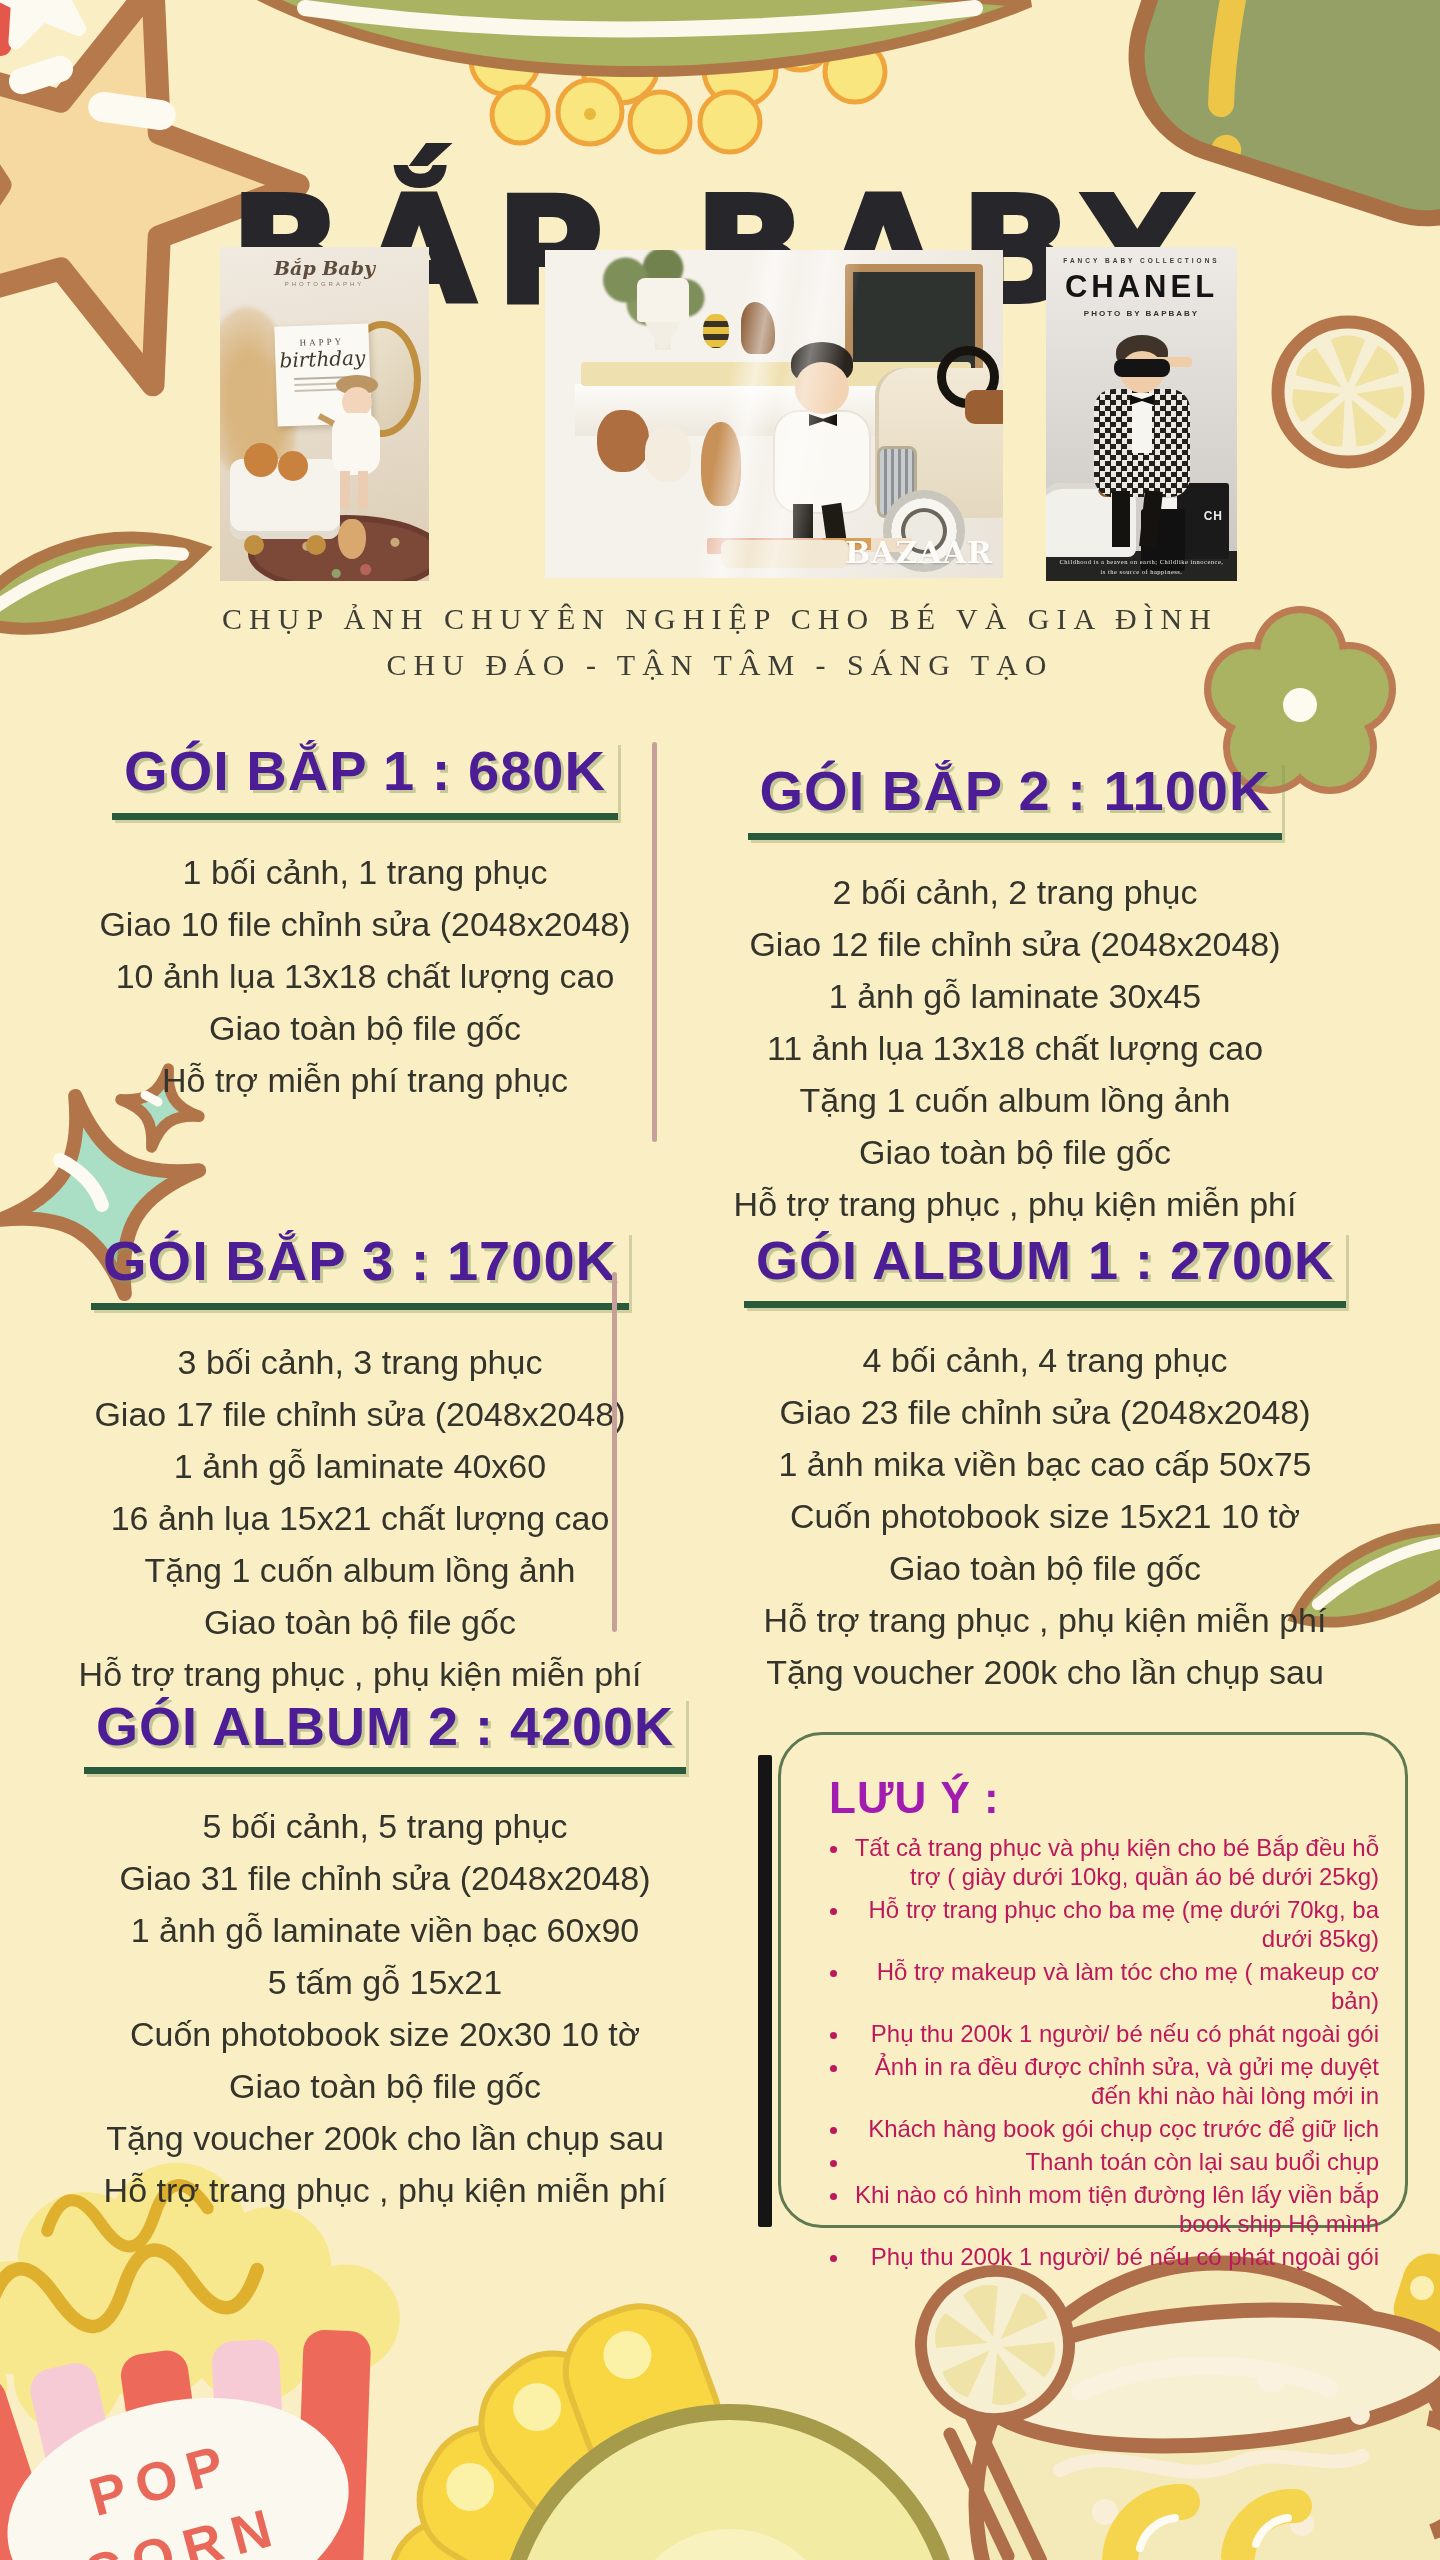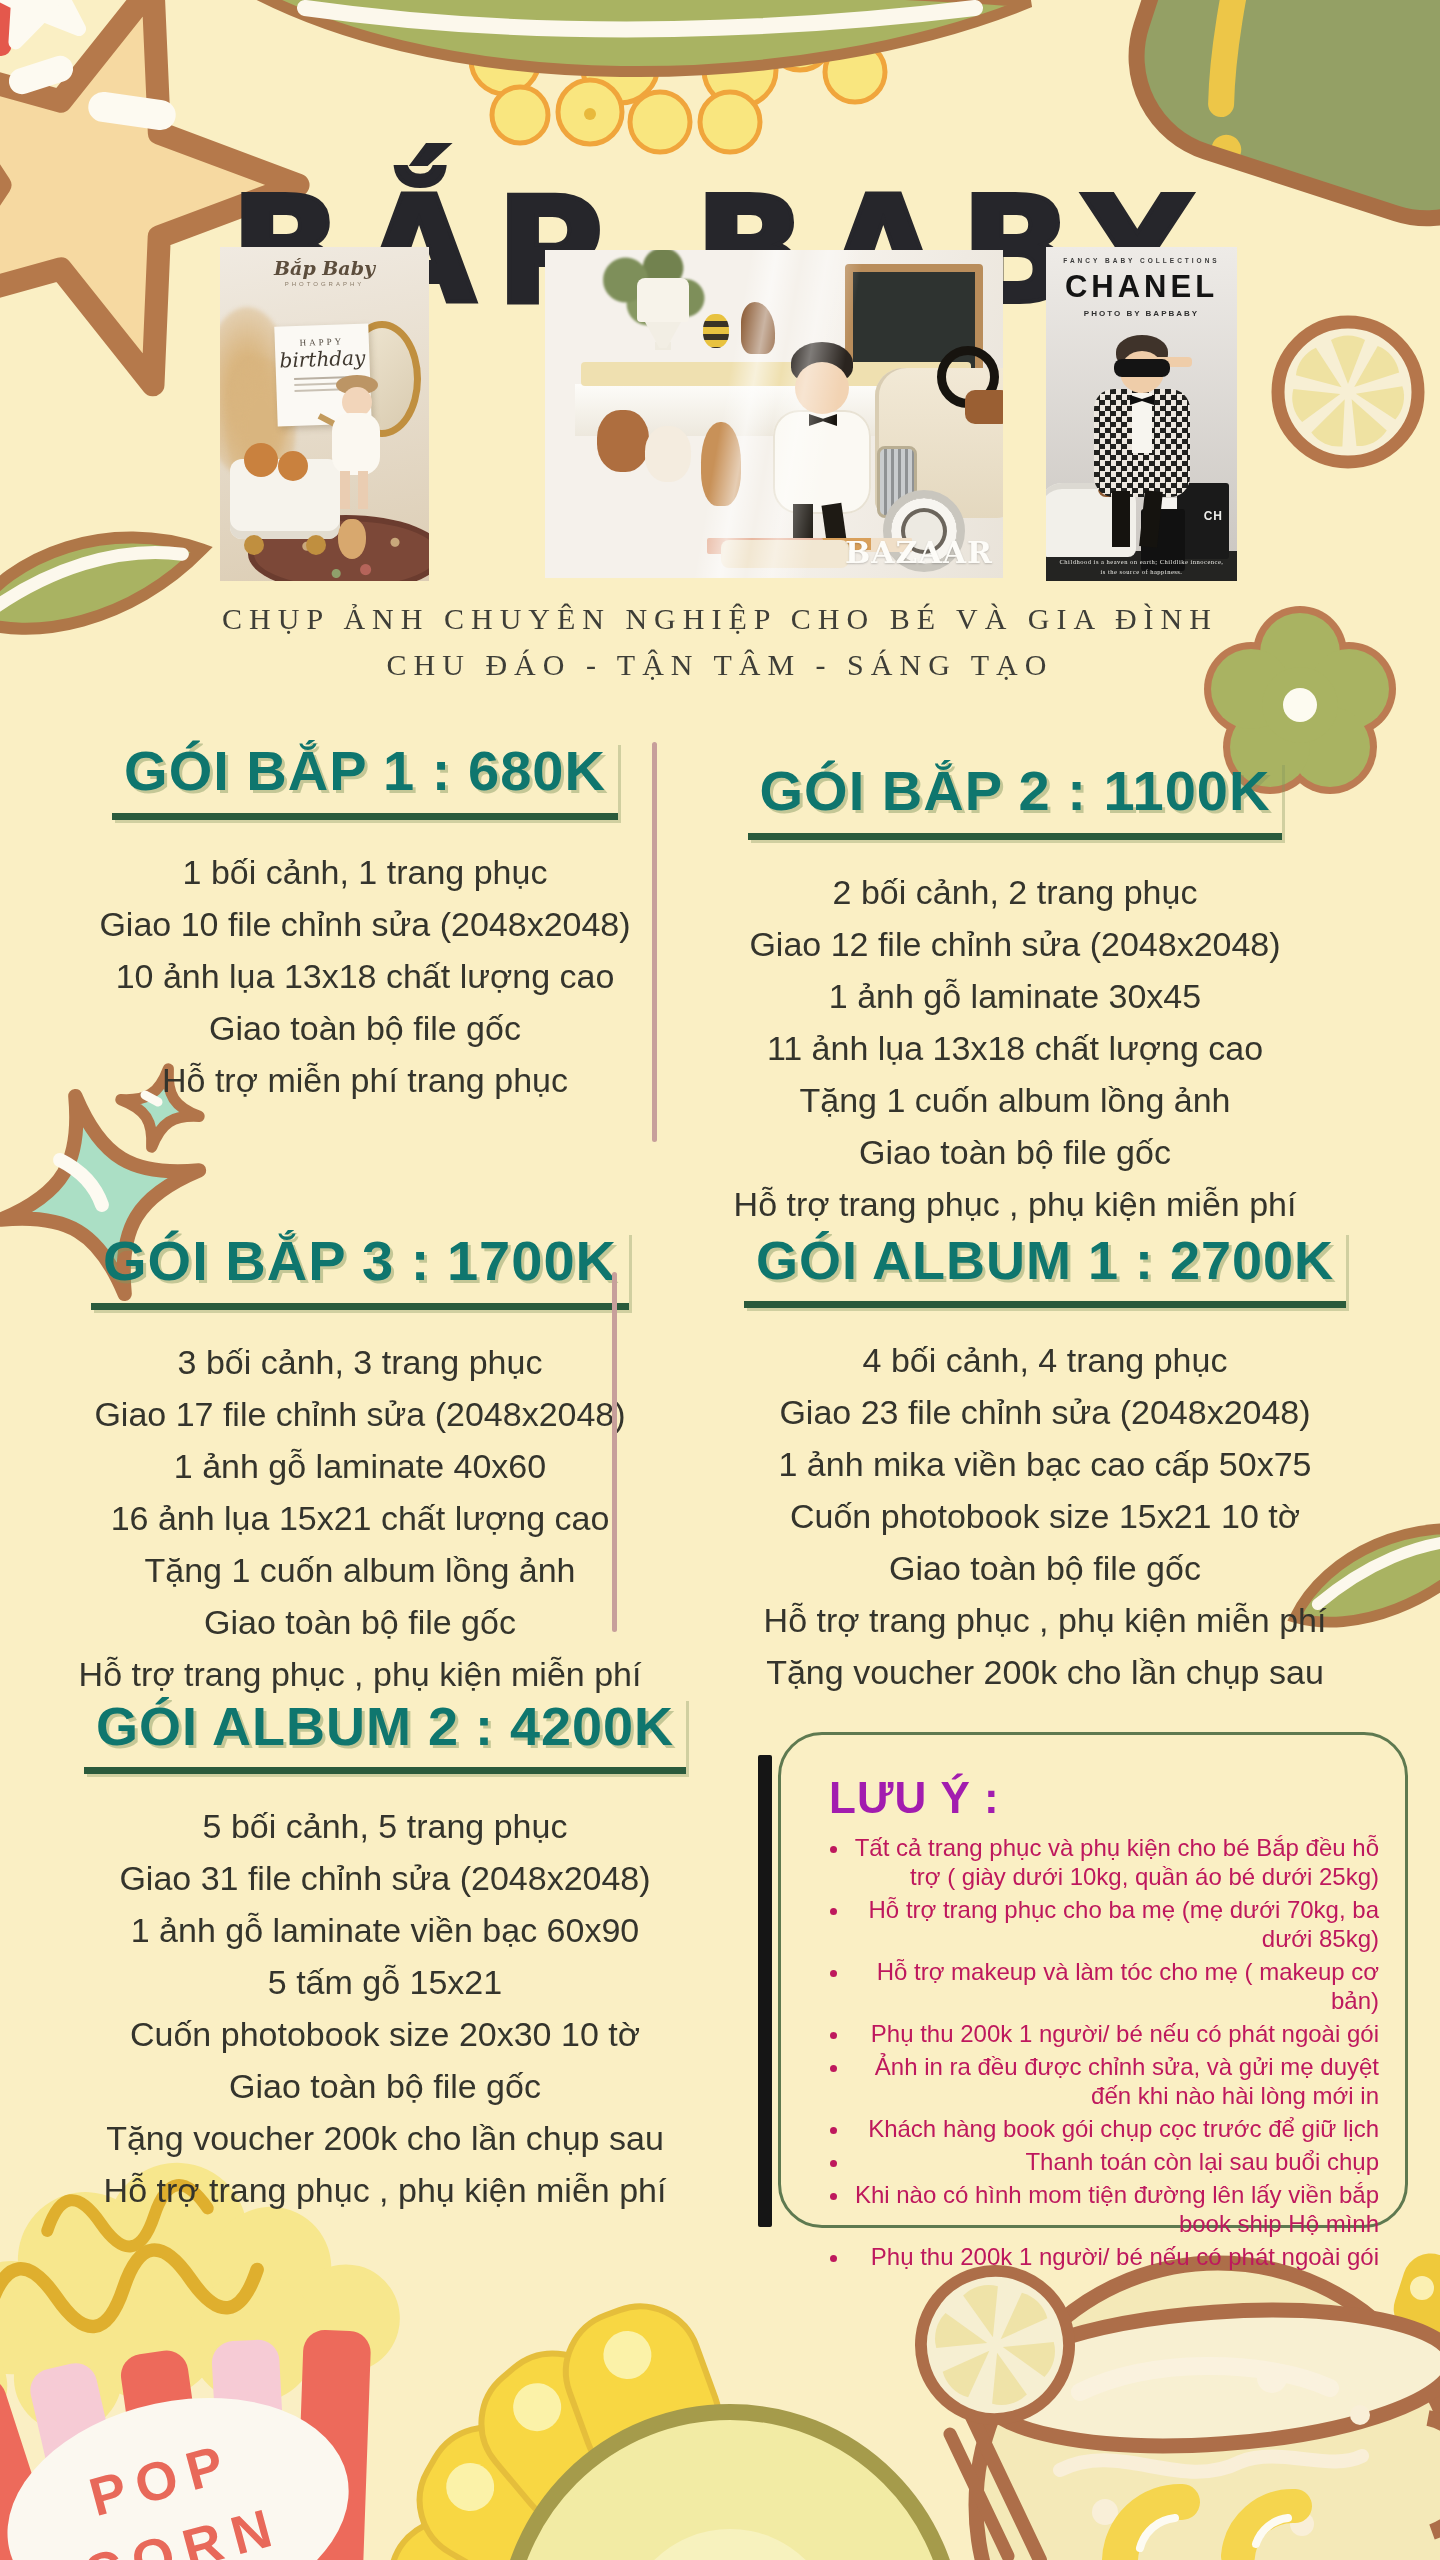--- a/index.html
+++ b/index.html
@@ -87,21 +87,21 @@
   .p3-seat3{left:52px;top:228px;width:34px;height:22px;border-radius:8px;background:#8F5B33;}
   .p3-bagw{right:44px;top:250px;width:40px;height:58px;background:#F5F3EF;border:1px solid #D8D5CF;}
   .p3-bag1{right:8px;top:236px;width:52px;height:76px;background:#1A1A1A;border-radius:3px;}
   .p3-bag2{right:52px;top:262px;width:44px;height:62px;background:#111;border-radius:3px;}
   .p3-bagtext{right:14px;top:262px;font:700 12px "Liberation Sans",sans-serif;color:#EDEDEA;letter-spacing:1px;}
   .p3-floor{left:0;bottom:0;width:100%;height:30px;background:#242422;}
   .p3-cap{left:0;width:100%;text-align:center;font:400 6.5px "Liberation Serif",serif;color:#E9E9E4;letter-spacing:.5px;}
 
   
   .pkg{position:absolute;text-align:center;}
-  .pkg h2{font:700 56px/1.05 "Liberation Sans",sans-serif;color:#0f766e;letter-spacing:1px;margin:0 0 26px;text-shadow:3px 3px 0 rgba(130,150,95,.45);}
+  .pkg h2{font:700 56px/1.05 "Liberation Sans",sans-serif;color:#4c1d95;letter-spacing:1px;margin:0 0 26px;text-shadow:3px 3px 0 rgba(130,150,95,.45);}
   .pkg h2 span{display:inline-block;border-bottom:7px solid #2A5A3C;padding:0 12px 12px;box-shadow:3px 3px 0 rgba(130,150,95,.35);}
   .pkg ul{list-style:none;margin:0;padding:0;}
   .pkg li{font:400 34px/52px "Liberation Sans",sans-serif;color:#34342C;white-space:nowrap;}
   #pkg1{left:75px;top:742px;width:580px;}
   #pkg2{left:695px;top:762px;width:640px;}
   #pkg3{left:70px;top:1232px;width:580px;}
   #pkg4{left:715px;top:1232px;width:660px;}
   #pkg4 h2,#pkg5 h2{font-size:54px;}
   #pkg5{left:45px;top:1698px;width:680px;}
   .divider{position:absolute;width:5px;background:#C79F9B;border-radius:3px;}

